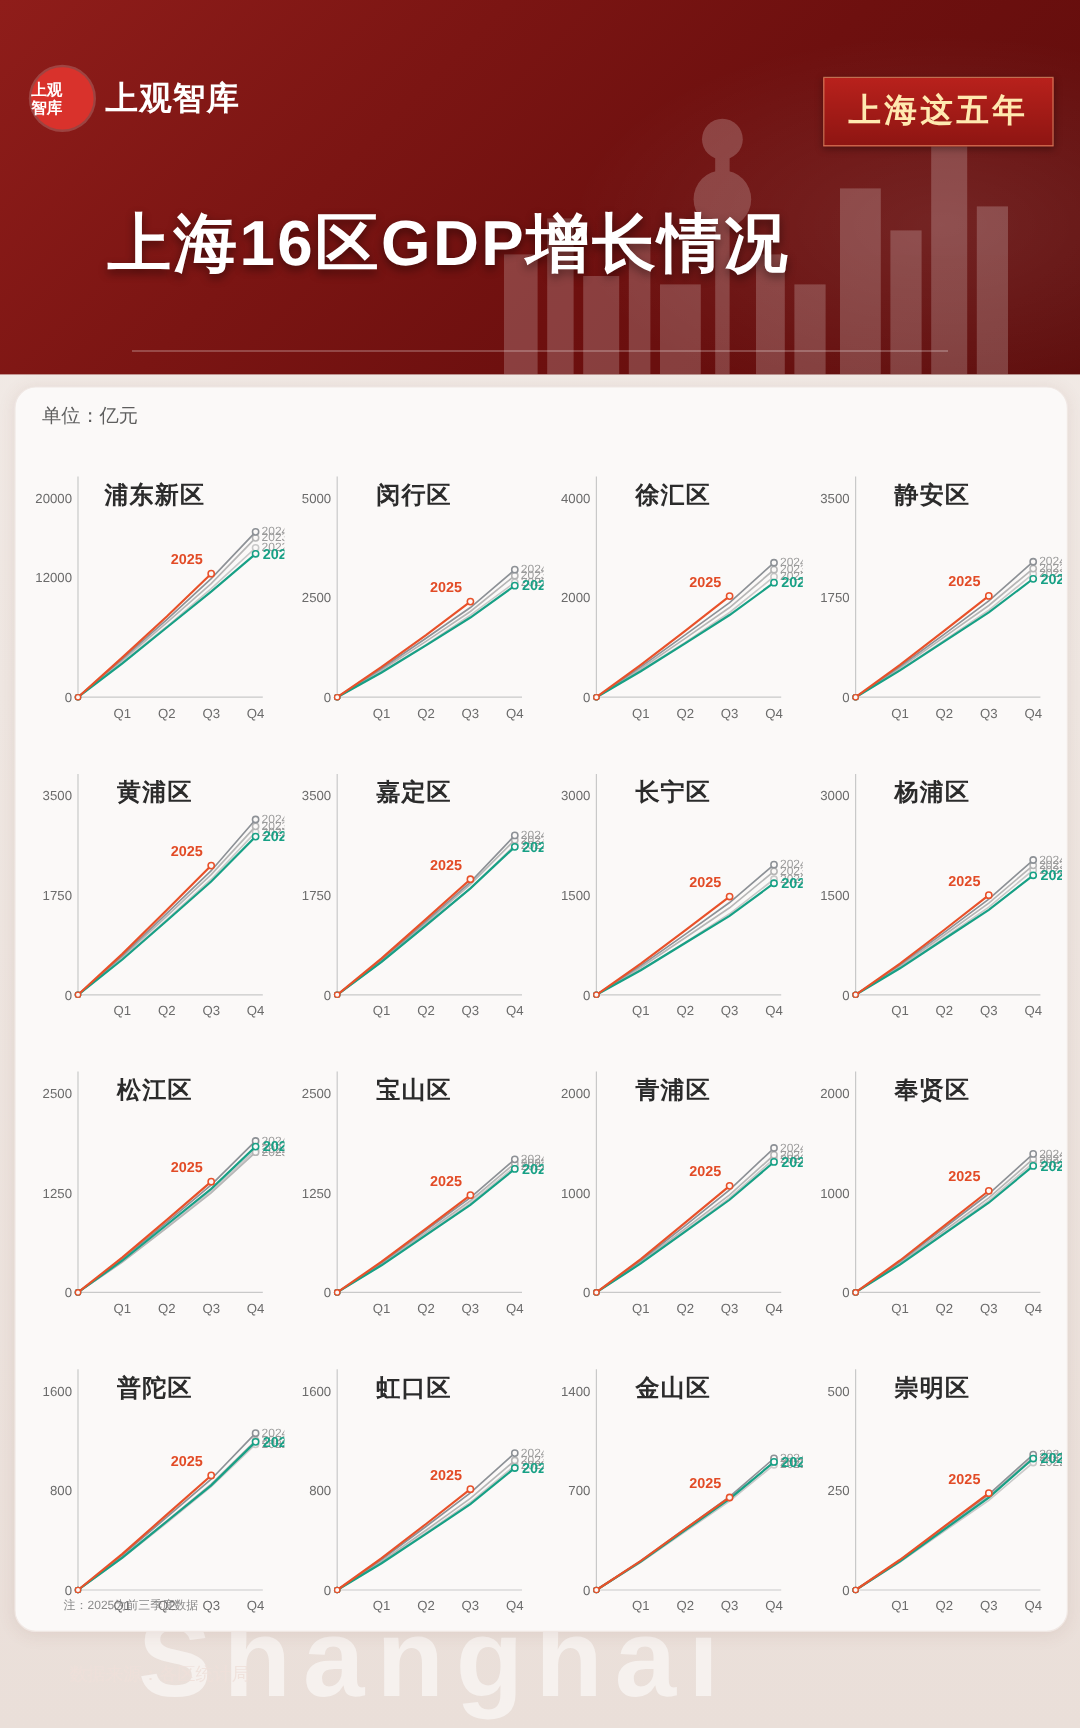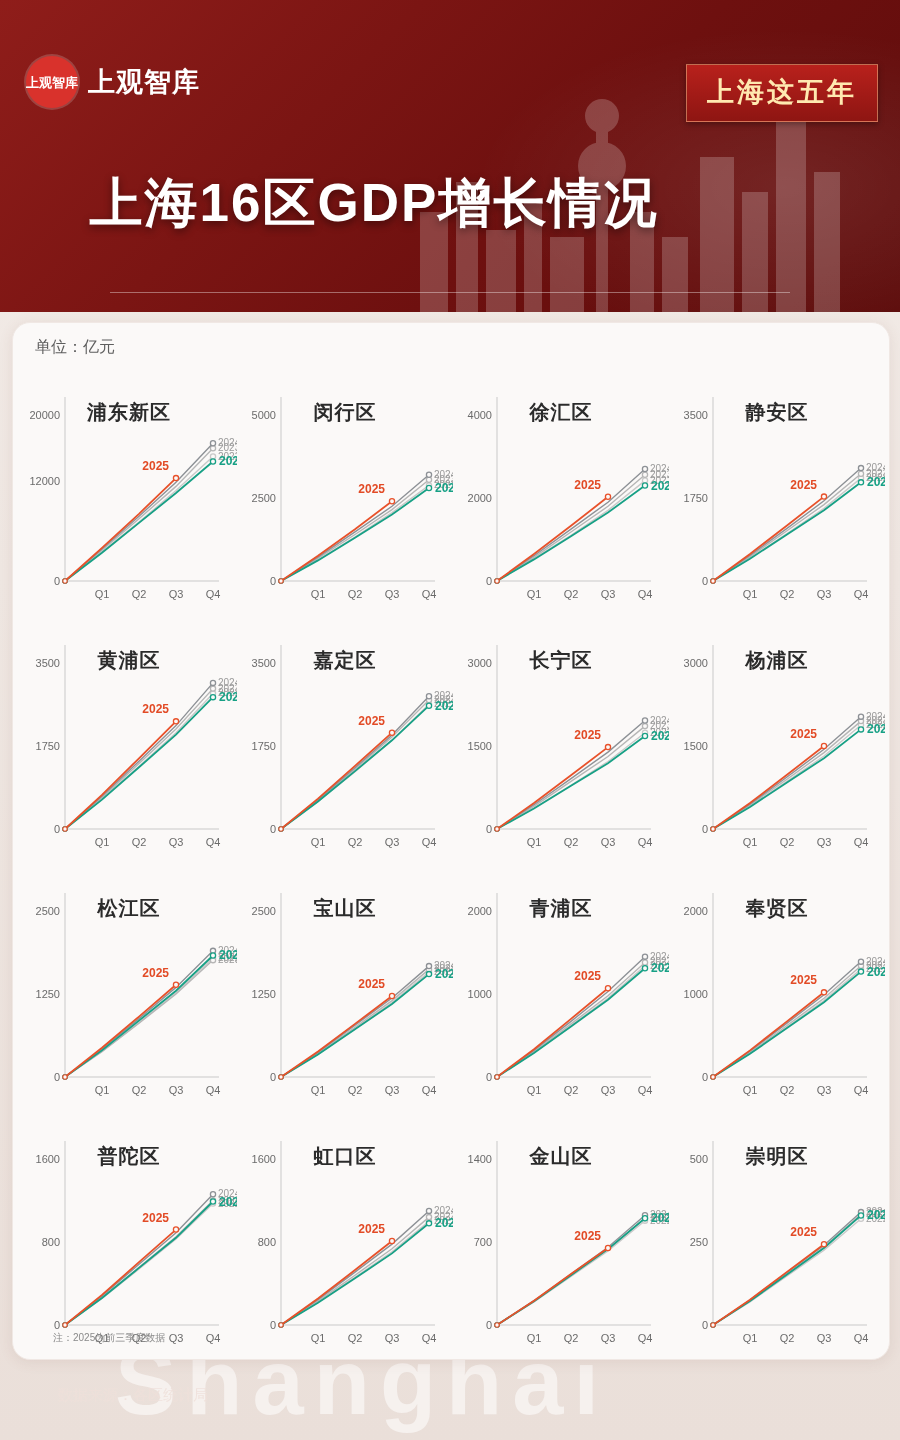--- a/index.html
+++ b/index.html
@@ -27,21 +27,21 @@
       radial-gradient(ellipse at 70% 60%, rgba(255,255,255,.10), rgba(255,255,255,0) 60%);
     opacity:.9;
   }
   .skyline{
     position:absolute;right:30px;bottom:0;width:470px;height:250px;opacity:.20;
   }
   .logo-wrap{position:absolute;left:26px;top:56px;display:flex;align-items:center;gap:10px;z-index:5;}
   .logo-badge{
     width:52px;height:52px;border-radius:50%;
     background:#d9322c;
-    display:flex;align-items:center;justify-content:center;
+    display:flex;flex-direction:column;justify-content:center;
     color:#fff;font-size:13px;line-height:15px;font-weight:bold;
     box-shadow:0 0 0 2px rgba(255,255,255,.18);
   }
   .logo-text{color:#fff;font-size:27px;font-weight:bold;letter-spacing:1px;}
   .ribbon{
     position:absolute;right:22px;top:64px;z-index:5;
     background:linear-gradient(180deg,#b8211c,#8e1512);
     color:#ffe9b0;
     font-size:27px;font-weight:bold;letter-spacing:3px;
     padding:9px 20px 11px 20px;

